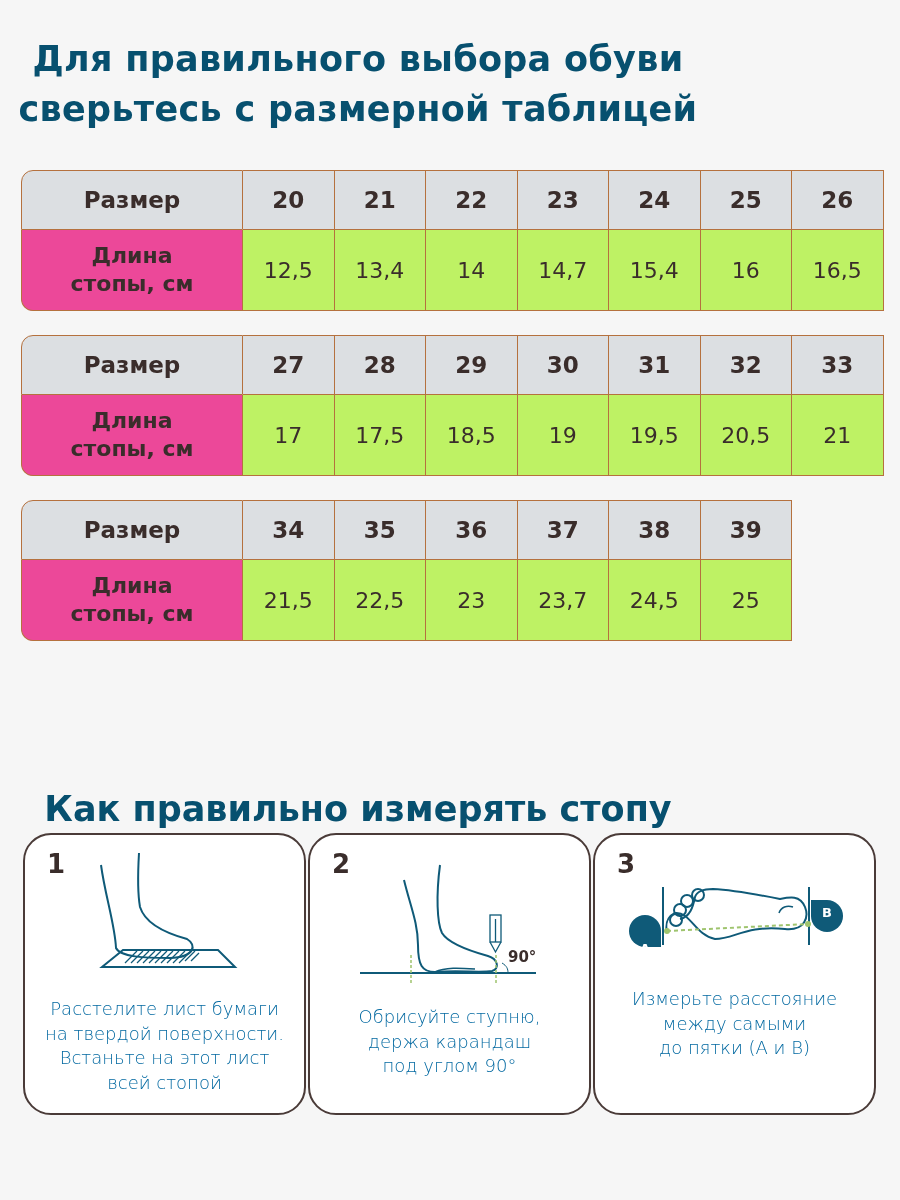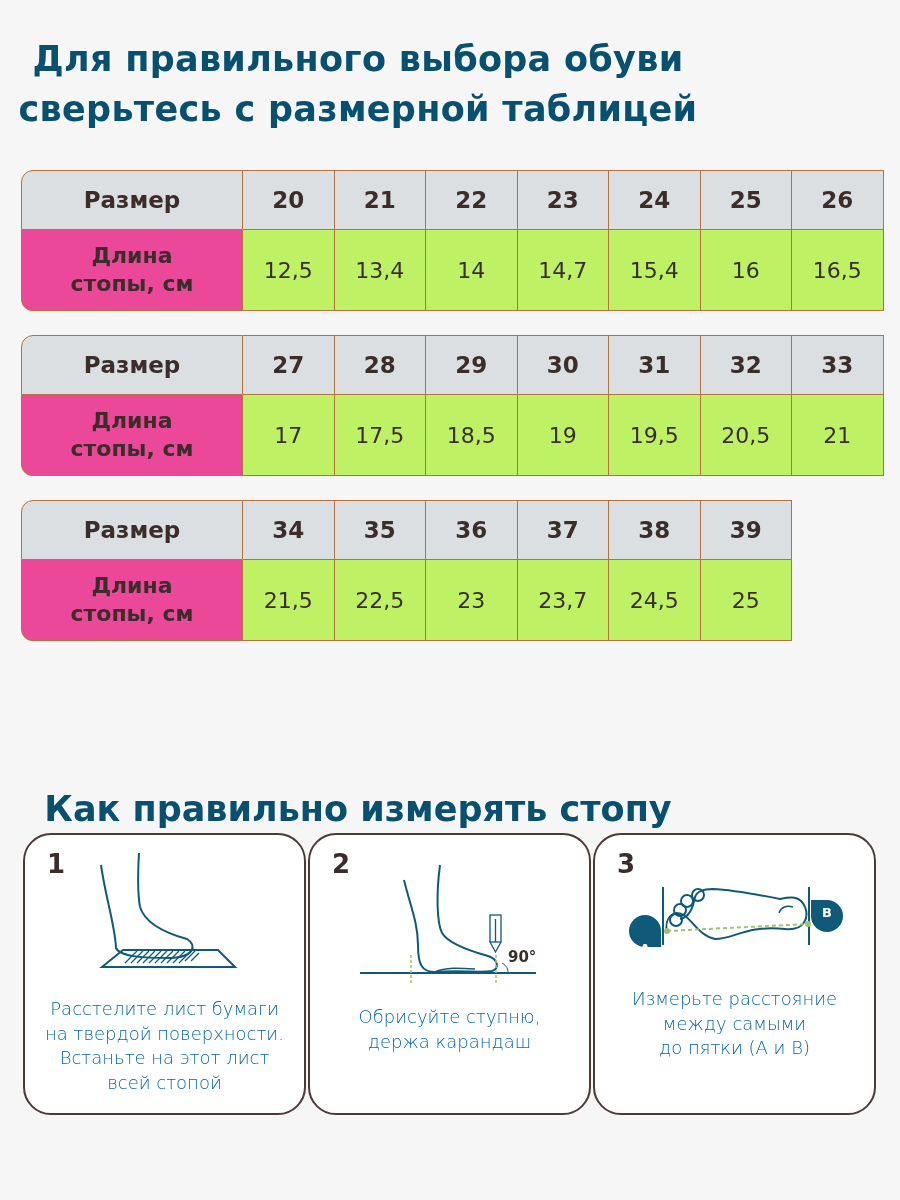--- a/index.html
+++ b/index.html
@@ -200,20 +200,21 @@
       <rect x="180" y="80" width="11" height="27"></rect>
       <line x1="185.5" y1="84" x2="185.5" y2="107"></line>
       <path d="M180 107 L185.5 117 L191 107"></path>
     </g>
     <path d="M192 128 C197 131, 198 134, 198 138" fill="none" stroke="#0f5a78" stroke-width="1"></path>
     <text x="198" y="127" font-size="15" font-weight="700" fill="#3a2d2b" font-family="DejaVu Sans, sans-serif">90°</text>
   </svg>
   <div class="desc">
     <div>Обрисуйте ступню,</div>
     <div>держа карандаш</div>
+    <div>под углом 90°</div>
   </div>
 </div>
 
 <div class="card" id="card3">
   <div class="num">3</div>
   <svg width="283" height="160" viewBox="0 0 283 160">
     <g fill="none" stroke="#0f5a78" stroke-width="2">
       <line x1="68" y1="52" x2="68" y2="110"></line>
       <line x1="214" y1="52" x2="214" y2="110"></line>
       <path d="M72 98 C70 88, 72 82, 80 78 C95 76, 100 100, 120 104 C140 104, 150 90, 190 94 C210 96, 214 82, 210 72 C205 60, 195 62, 185 64 C165 60, 140 55, 118 54 C110 54, 102 56, 100 62 C98 72, 95 82, 85 84"></path>

